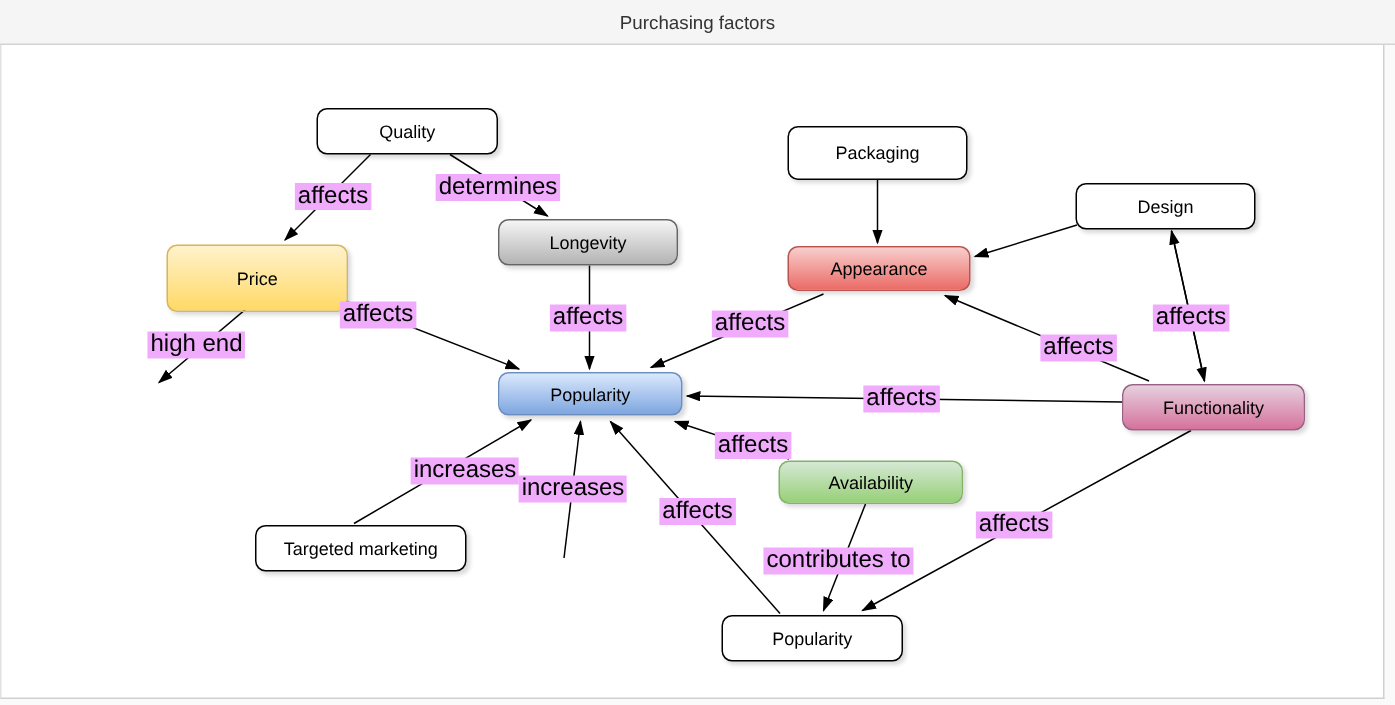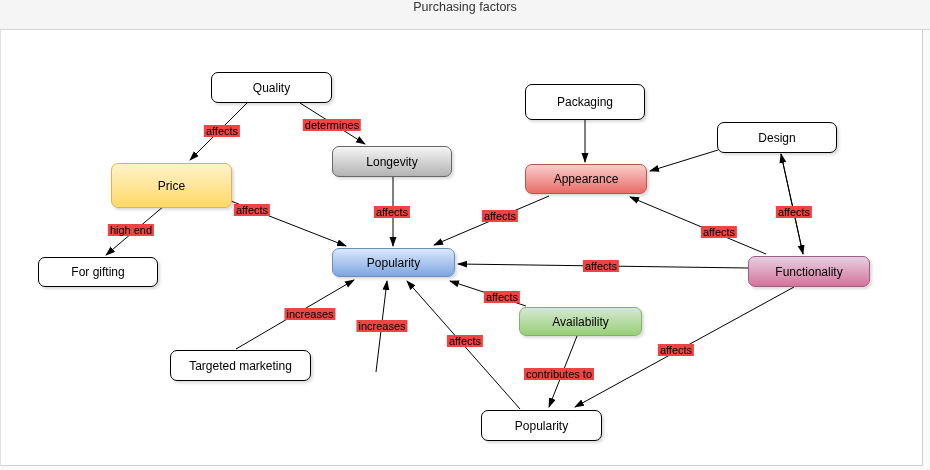--- a/index.html
+++ b/index.html
@@ -7,21 +7,21 @@
     width:930px;height:470px;
     font-family:"Liberation Sans",sans-serif;
     background:#fafafa;
     position:relative;
     overflow:hidden;
   }
   .root{position:absolute;left:0;top:0;width:930px;height:470px;}
   .titlebar{
     position:absolute;left:0;top:0;width:930px;height:29px;
     background:#f5f5f5;border-bottom:1px solid #d4d4d4;
-    display:flex;justify-content:center;
+    display:flex;align-items:center;justify-content:center;
     font-size:12.5px;color:#333;
   }
   .canvas{
     position:absolute;left:0;top:30px;width:921px;height:435px;
     background:#ffffff;
     border-right:1px solid #d0d0d0;
     border-bottom:1px solid #d0d0d0;
     border-left:1px solid #e0e0e0;
   }
   svg.edges{position:absolute;left:0;top:0;width:930px;height:470px;pointer-events:none;}
@@ -39,23 +39,23 @@
   }
   .node.yellow{background:linear-gradient(180deg,#FFF2CC,#FFD966);border-color:#D6B656;}
   .node.gray{background:linear-gradient(180deg,#F5F5F5,#B3B3B3);border-color:#666666;}
   .node.blue{background:linear-gradient(180deg,#DAE8FC,#7EA6E0);border-color:#6C8EBF;}
   .node.red{background:linear-gradient(180deg,#F8CECC,#EA6B66);border-color:#B85450;}
   .node.green{background:linear-gradient(180deg,#D5E8D4,#97D077);border-color:#82B366;}
   .node.pink{background:linear-gradient(180deg,#E6D0DE,#D5739D);border-color:#996185;}
   .edge-label{
     position:absolute;
     transform:translate(-50%,-50%);
-    background:#ef4444;
+    background:#f0abfc;
     padding:0 2px;
-    font-size:11px;color:#000;
+    font-size:16px;color:#000;
     white-space:nowrap;
   }
 </style>
 </head>
 <body>
 
 <div class="root">
 
   <div class="titlebar">
     <span>Purchasing factors</span>
@@ -123,23 +123,20 @@
   </div>
   <div class="node red" style="left:525px;top:164px;width:122px;height:30px">
     <span>Appearance</span>
   </div>
   <div class="node blue" style="left:332px;top:248px;width:123px;height:29px">
     <span>Popularity</span>
   </div>
   <div class="node pink" style="left:748px;top:256px;width:122px;height:31px">
     <span>Functionality</span>
   </div>
-  <div class="node" style="left:38px;top:257px;width:120px;height:30px">
-    <span>For gifting</span>
-  </div>
   <div class="node green" style="left:519px;top:307px;width:123px;height:29px">
     <span>Availability</span>
   </div>
   <div class="node" style="left:170px;top:350px;width:141px;height:31px">
     <span>Targeted marketing</span>
   </div>
   <div class="node" style="left:481px;top:410px;width:121px;height:31px">
     <span>Popularity</span>
   </div>
 

